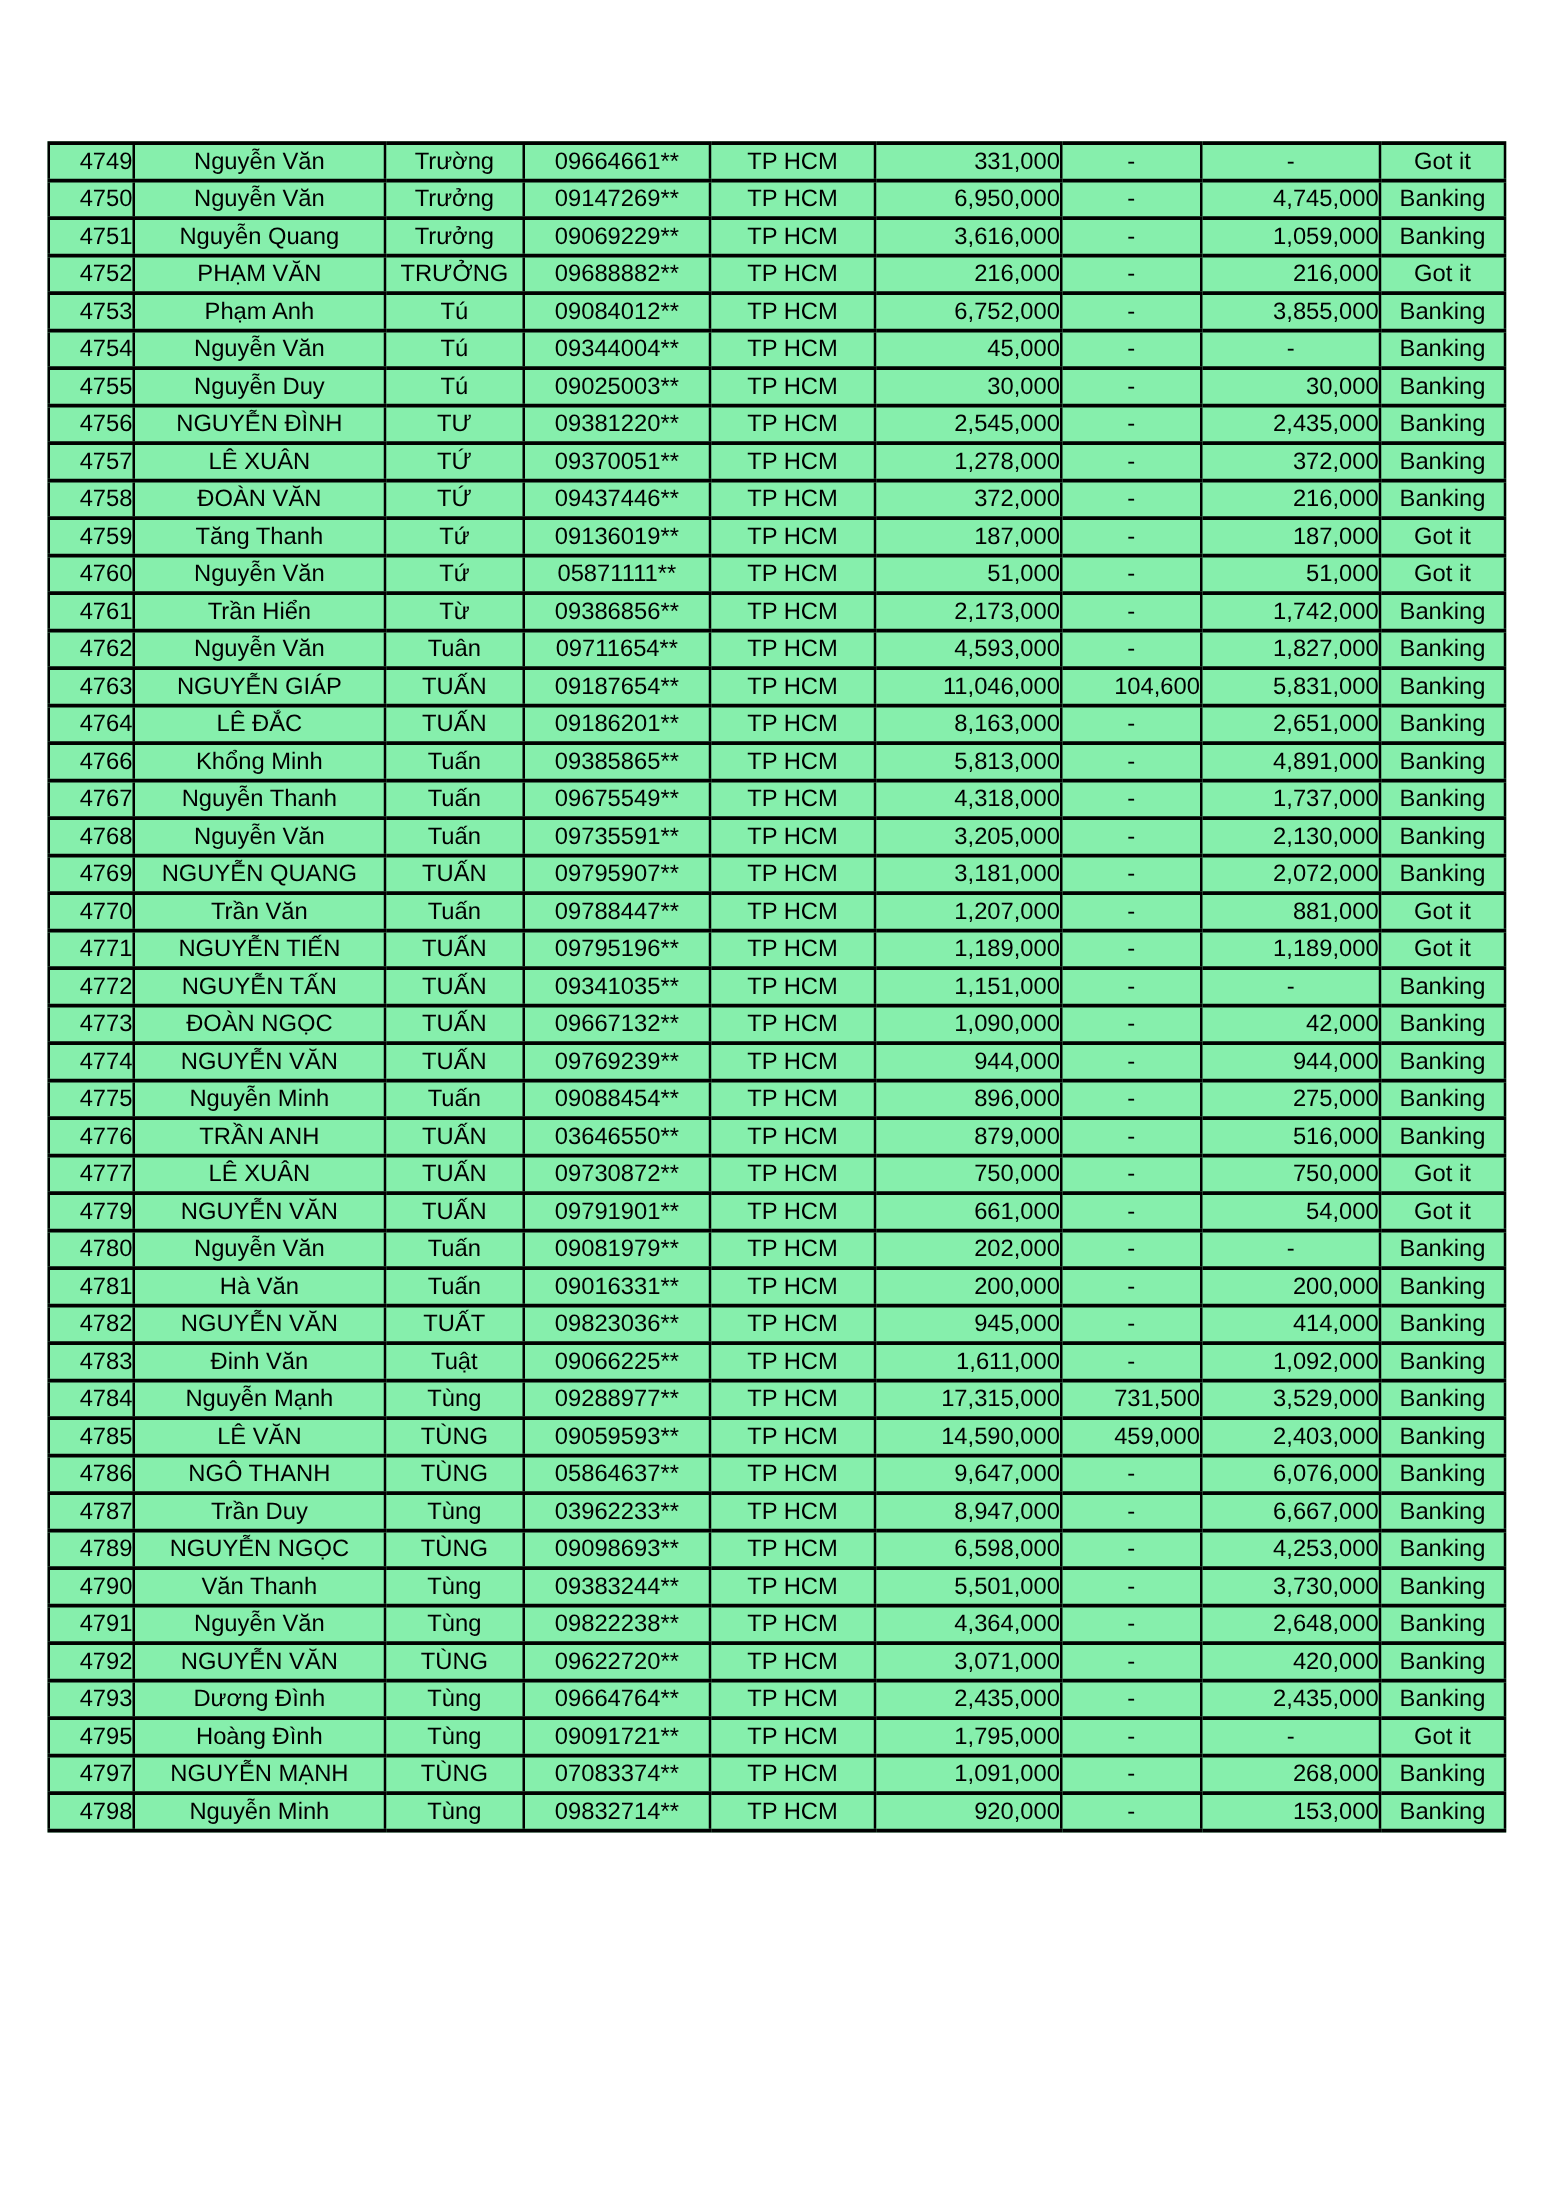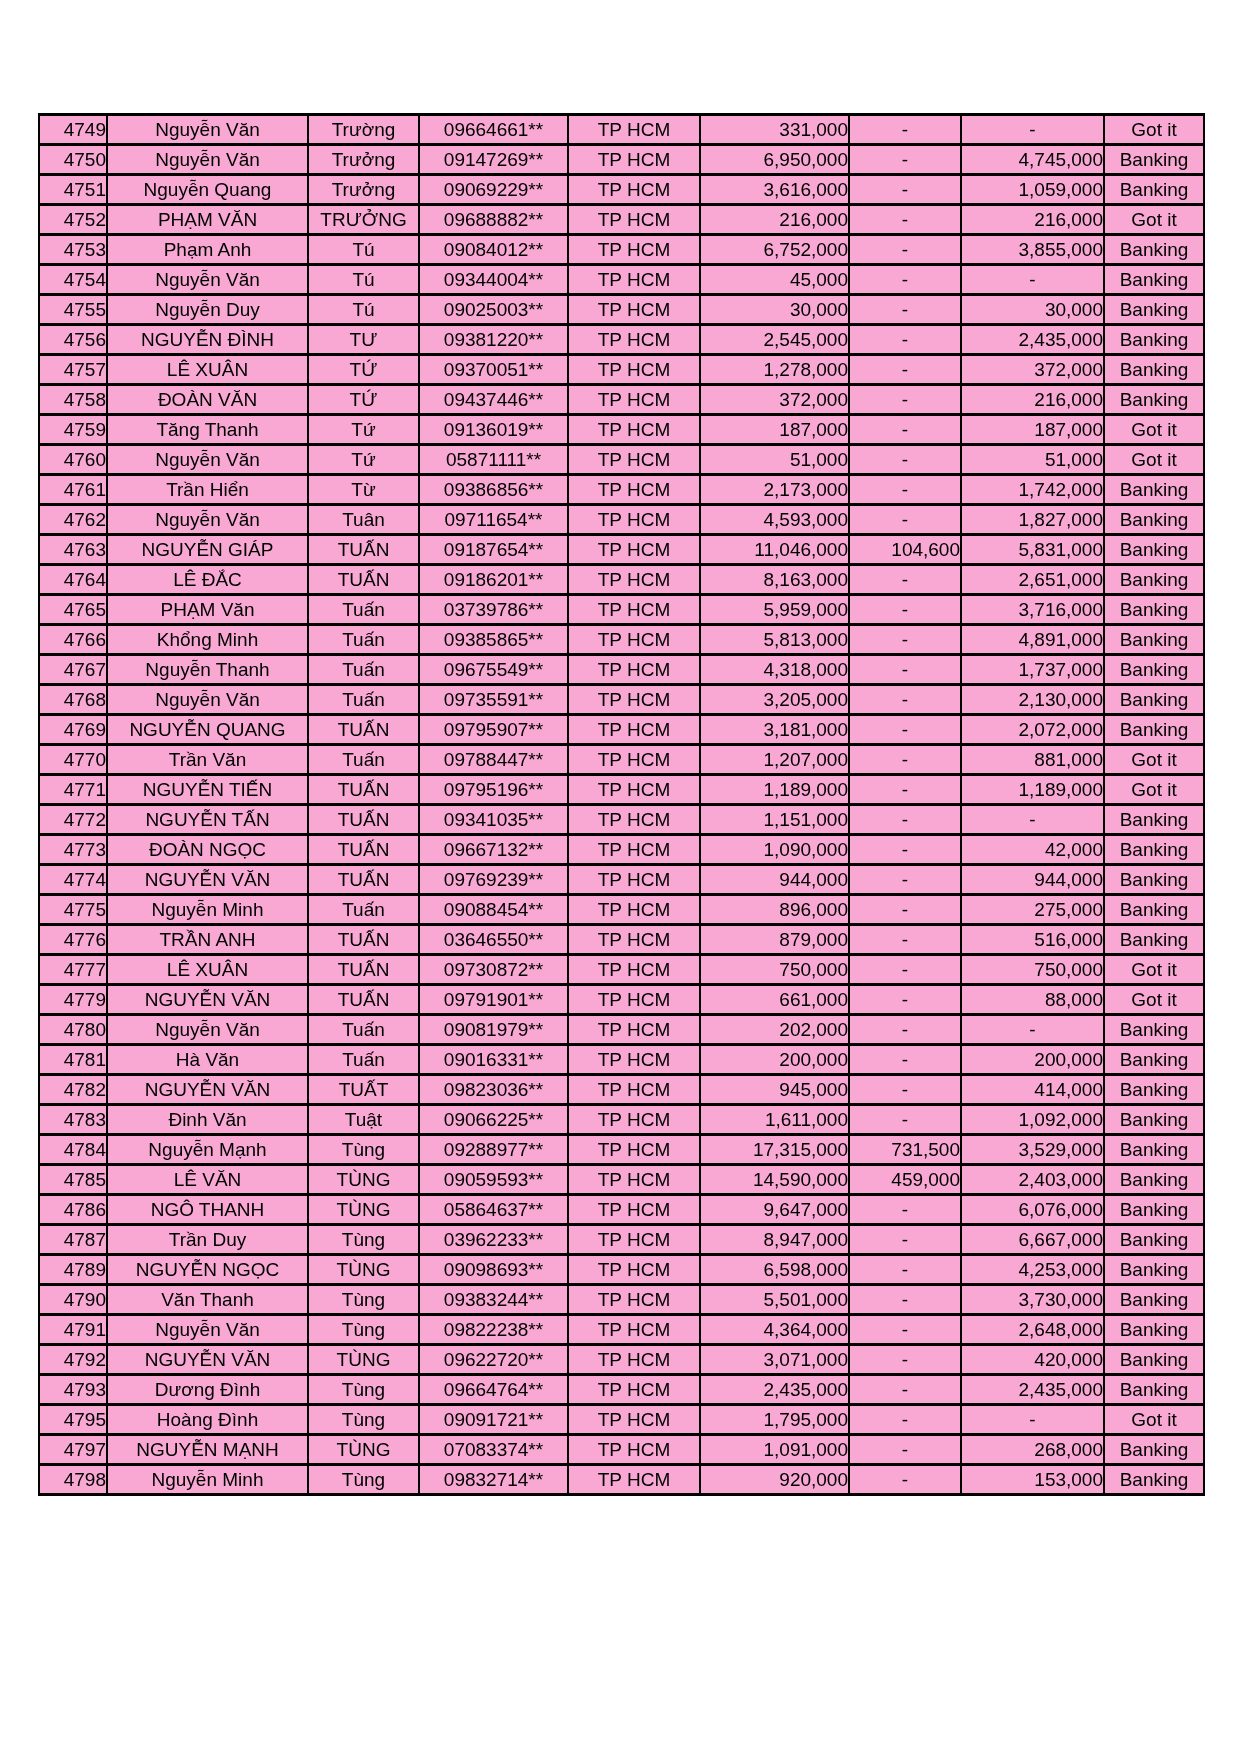--- a/index.html
+++ b/index.html
@@ -5,21 +5,21 @@
   html, body { margin:0; padding:0; background:#ffffff; }
   body {
     width:1241px; height:1755px; position:relative;
     font-family:"Liberation Sans", sans-serif;
     color:#000;
   }
   .sheet { position:absolute; left:38px; top:113px; }
   table.roster {
     border-collapse:collapse;
     table-layout:fixed;
-    background:#f9a8d4;
+    background:#86efac;
   }
   table.roster td {
     border-left:2px solid #000;
     border-right:2px solid #000;
     border-top:3px solid #000;
     border-bottom:3px solid #000;
     height:27px;
     font-size:19px;
     line-height:27px;
     white-space:nowrap;
@@ -222,31 +222,20 @@
           <td class="c1">LÊ ĐẮC</td>
           <td class="c2">TUẤN</td>
           <td class="c3">09186201**</td>
           <td class="c4">TP HCM</td>
           <td class="c5">8,163,000</td>
           <td class="c6 dash">-</td>
           <td class="c7">2,651,000</td>
           <td class="c8">Banking</td>
         </tr>
         <tr>
-          <td class="c0">4765</td>
-          <td class="c1">PHẠM Văn</td>
-          <td class="c2">Tuấn</td>
-          <td class="c3">03739786**</td>
-          <td class="c4">TP HCM</td>
-          <td class="c5">5,959,000</td>
-          <td class="c6 dash">-</td>
-          <td class="c7">3,716,000</td>
-          <td class="c8">Banking</td>
-        </tr>
-        <tr>
           <td class="c0">4766</td>
           <td class="c1">Khổng Minh</td>
           <td class="c2">Tuấn</td>
           <td class="c3">09385865**</td>
           <td class="c4">TP HCM</td>
           <td class="c5">5,813,000</td>
           <td class="c6 dash">-</td>
           <td class="c7">4,891,000</td>
           <td class="c8">Banking</td>
         </tr>
@@ -372,21 +361,21 @@
           <td class="c8">Got it</td>
         </tr>
         <tr>
           <td class="c0">4779</td>
           <td class="c1">NGUYỄN VĂN</td>
           <td class="c2">TUẤN</td>
           <td class="c3">09791901**</td>
           <td class="c4">TP HCM</td>
           <td class="c5">661,000</td>
           <td class="c6 dash">-</td>
-          <td class="c7">88,000</td>
+          <td class="c7">54,000</td>
           <td class="c8">Got it</td>
         </tr>
         <tr>
           <td class="c0">4780</td>
           <td class="c1">Nguyễn Văn</td>
           <td class="c2">Tuấn</td>
           <td class="c3">09081979**</td>
           <td class="c4">TP HCM</td>
           <td class="c5">202,000</td>
           <td class="c6 dash">-</td>

